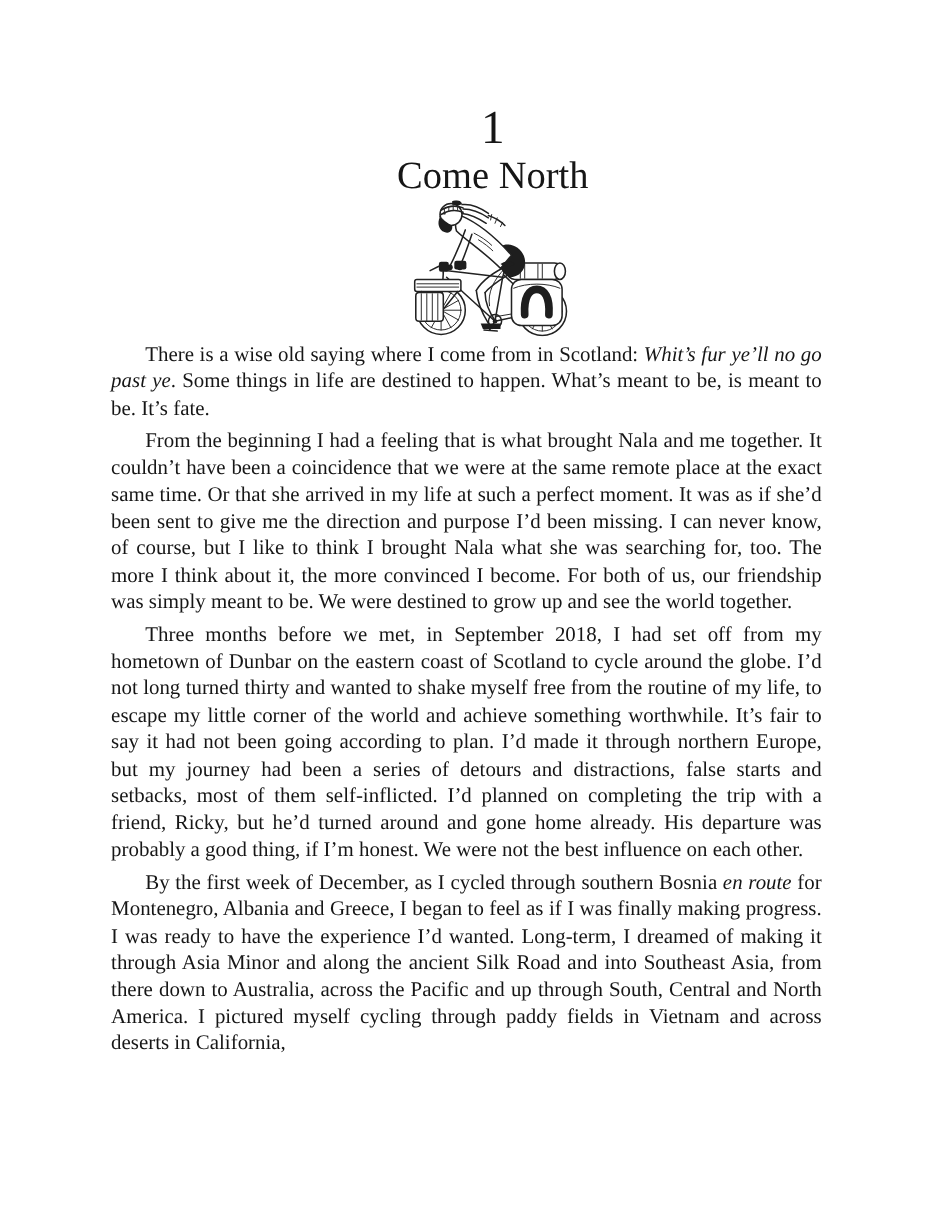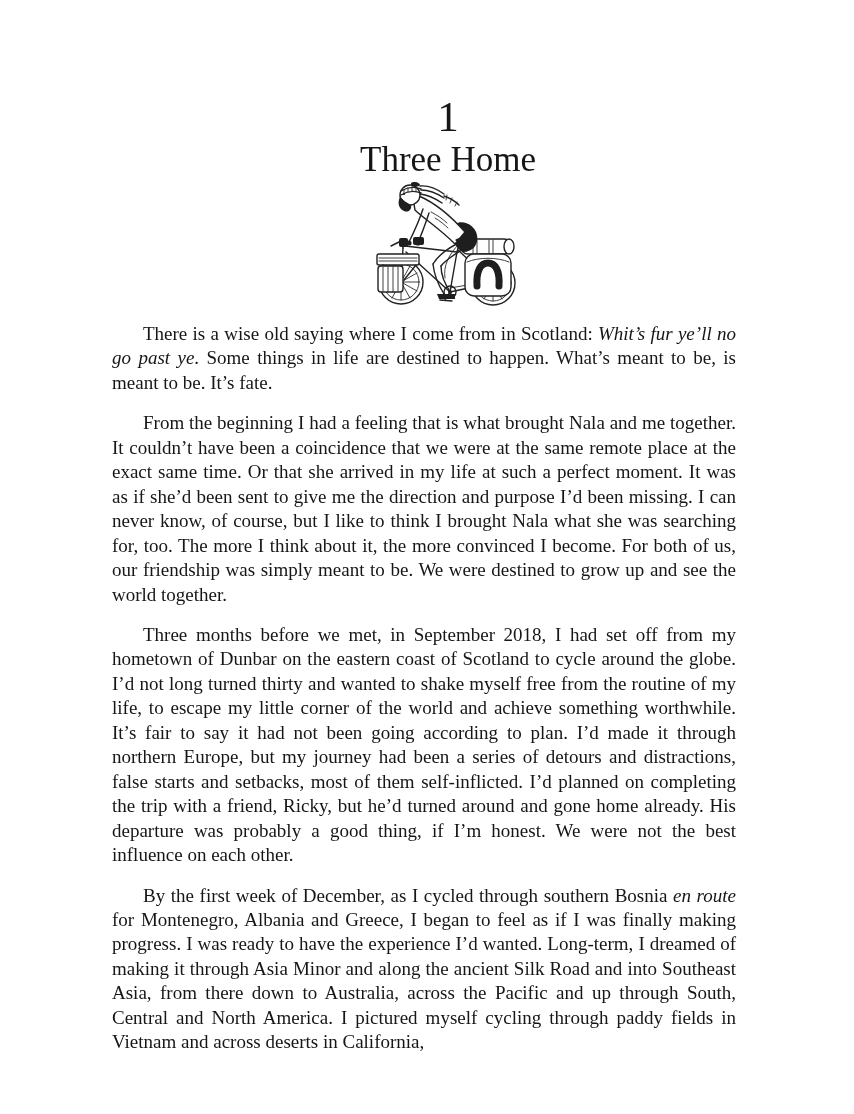--- a/index.html
+++ b/index.html
@@ -41,40 +41,40 @@
   }
   .body-text {
     width: 656px;
     margin: 4px 0 0 96px;
     font-size: 19px;
     line-height: 24.45px;
     text-align: justify;
     text-justify: inter-word;
   }
   .body-text p {
-    margin: 16px;
+    margin: 5px;
     padding: 0;
     text-indent: 31px;
   }
   .body-text em {
     font-style: italic;
   }
   .ink { stroke: #222222; fill: none; stroke-width: 1.4; stroke-linecap: round; stroke-linejoin: round; }
   .ink-thin { stroke: #2a2a2a; fill: none; stroke-width: 0.9; stroke-linecap: round; }
   .ink-fill { fill: #1e1e1e; stroke: none; }
   .paper { fill: #ffffff; stroke: #222222; stroke-width: 1.4; stroke-linejoin: round; }
 </style>
 </head>
 <body>
 
 <div class="page">
 
   <div class="heading">
     <div class="chapter-number">1</div>
-    <div class="chapter-title">Three Home</div>
+    <div class="chapter-title">Come North</div>
 
     <div class="illustration">
       <svg width="150" height="124" viewBox="0 0 150 124" aria-hidden="true">
 
         <circle class="ink" cx="120" cy="101" r="22"></circle>
         <circle class="ink-thin" cx="120" cy="101" r="18"></circle>
         <g class="ink-thin">
           <line x1="102" y1="101" x2="138" y2="101"></line>
           <line x1="104" y1="92" x2="136" y2="110"></line>
           <line x1="111" y1="85" x2="129" y2="117"></line>

